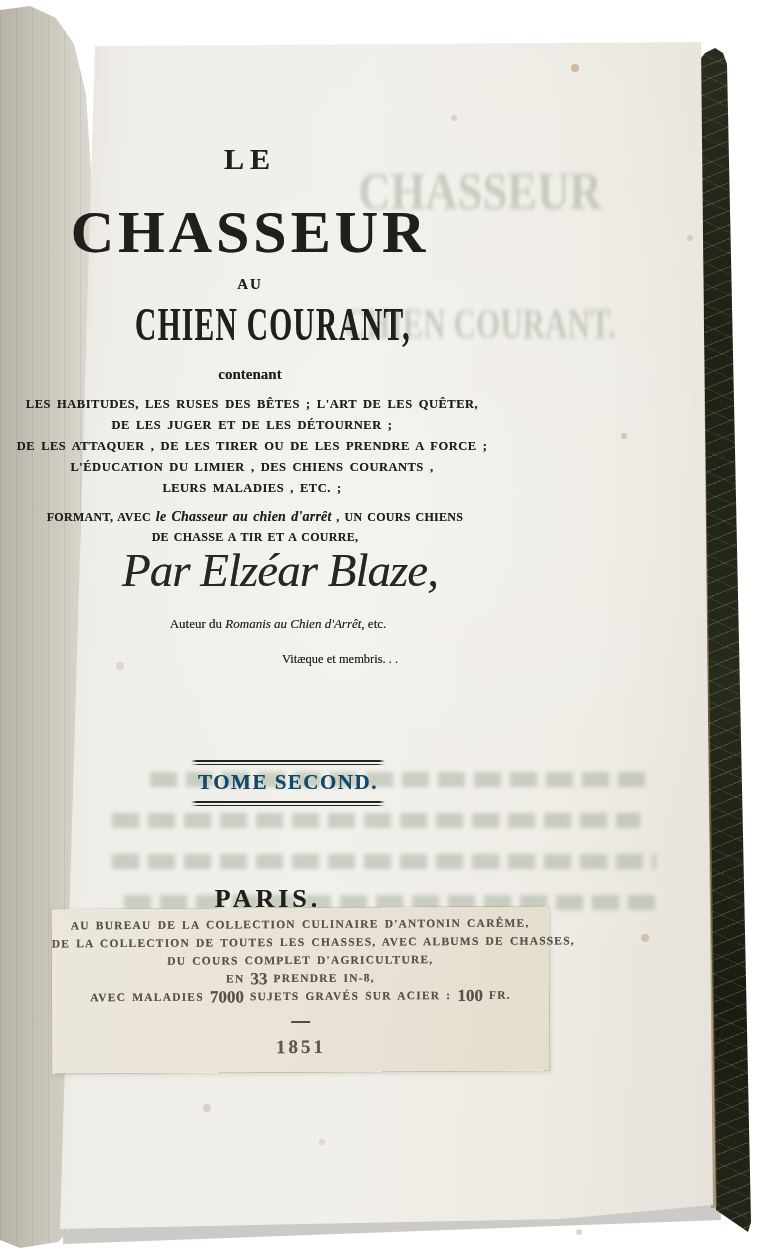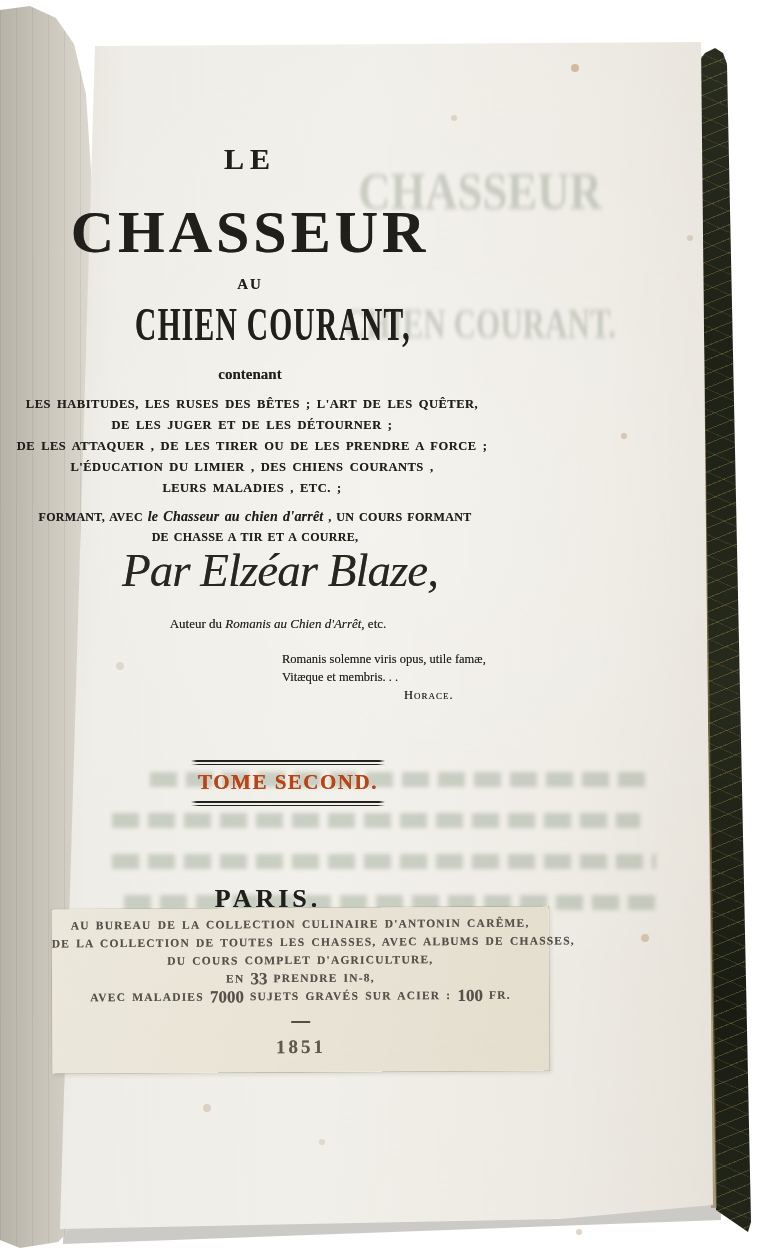--- a/index.html
+++ b/index.html
@@ -94,21 +94,21 @@
   .auth-note .it{font-style:italic;}
 
   .epigraph{left:282px;top:650px;width:260px;font-size:12.5px;line-height:18px;white-space:nowrap;}
   .epigraph .attr{display:block;padding-left:122px;font-variant:small-caps;letter-spacing:1px;}
 
   .tome-box{position:absolute;left:191px;top:760px;width:194px;}
   .rule{height:5px;
     background:
       linear-gradient(90deg, rgba(34,33,28,0) 0, #24231e 3%, #24231e 97%, rgba(34,33,28,0) 100%) top/100% 2px no-repeat,
       linear-gradient(90deg, rgba(34,33,28,0) 0, #24231e 4%, #24231e 96%, rgba(34,33,28,0) 100%) bottom/100% 1.5px no-repeat;}
-  .tome-text{padding:5px 0 6px 0;text-align:center;font-size:21px;font-weight:700;letter-spacing:1.5px;color:#c2410c;text-shadow:0 0 .6px rgba(32,30,26,.55);}
+  .tome-text{padding:5px 0 6px 0;text-align:center;font-size:21px;font-weight:700;letter-spacing:1.5px;color:#0c4a6e;text-shadow:0 0 .6px rgba(32,30,26,.55);}
 
   .t-paris{left:-32px;top:884px;width:600px;font-size:26px;font-weight:700;letter-spacing:4px;}
 
   
   .slip{
     position:absolute;left:52px;top:908px;width:497px;height:164px;
     background:linear-gradient(100deg,#ebe7da 0%,#e8e3d5 55%,#e3decd 100%);
     box-shadow:0 0 0 .6px rgba(125,115,92,.38), 1.5px 2px 4px rgba(100,92,72,.18);
     transform:rotate(-.35deg);
   }
@@ -149,32 +149,30 @@
 
   <div class="ink ctr subtitle">
     <div>LES HABITUDES, LES RUSES DES BÊTES ; L'ART DE LES QUÊTER,</div>
     <div>DE LES JUGER ET DE LES DÉTOURNER ;</div>
     <div>DE LES ATTAQUER , DE LES TIRER OU DE LES PRENDRE A FORCE ;</div>
     <div>L'ÉDUCATION DU LIMIER , DES CHIENS COURANTS ,</div>
     <div>LEURS MALADIES , ETC. ;</div>
   </div>
 
   <div class="ink ctr formant">
-    <div><span>FORMANT, AVEC </span><span class="it">le Chasseur au chien d'arrêt</span><span> , UN COURS FORMANT</span></div>
+    <div><span>FORMANT, AVEC </span><span class="it">le Chasseur au chien d'arrêt</span><span> , UN COURS CHIENS</span></div>
     <div>DE CHASSE A TIR ET A COURRE,</div>
   </div>
 
   <div class="ink ctr byline">Par Elzéar Blaze,</div>
 
   <div class="ink ctr auth-note"><span>Auteur du </span><span class="it">Romanis au Chien d'Arrêt</span><span>, etc.</span></div>
 
   <div class="ink epigraph">
-    <div>Romanis solemne viris opus, utile famæ,</div>
     <div>Vitæque et membris. . .</div>
-    <span class="attr">Horace.</span>
   </div>
 
   <div class="tome-box">
     <div class="rule"></div>
     <div class="tome-text">TOME SECOND.</div>
     <div class="rule"></div>
   </div>
 
   <div class="ink ctr t-paris">PARIS.</div>
 

